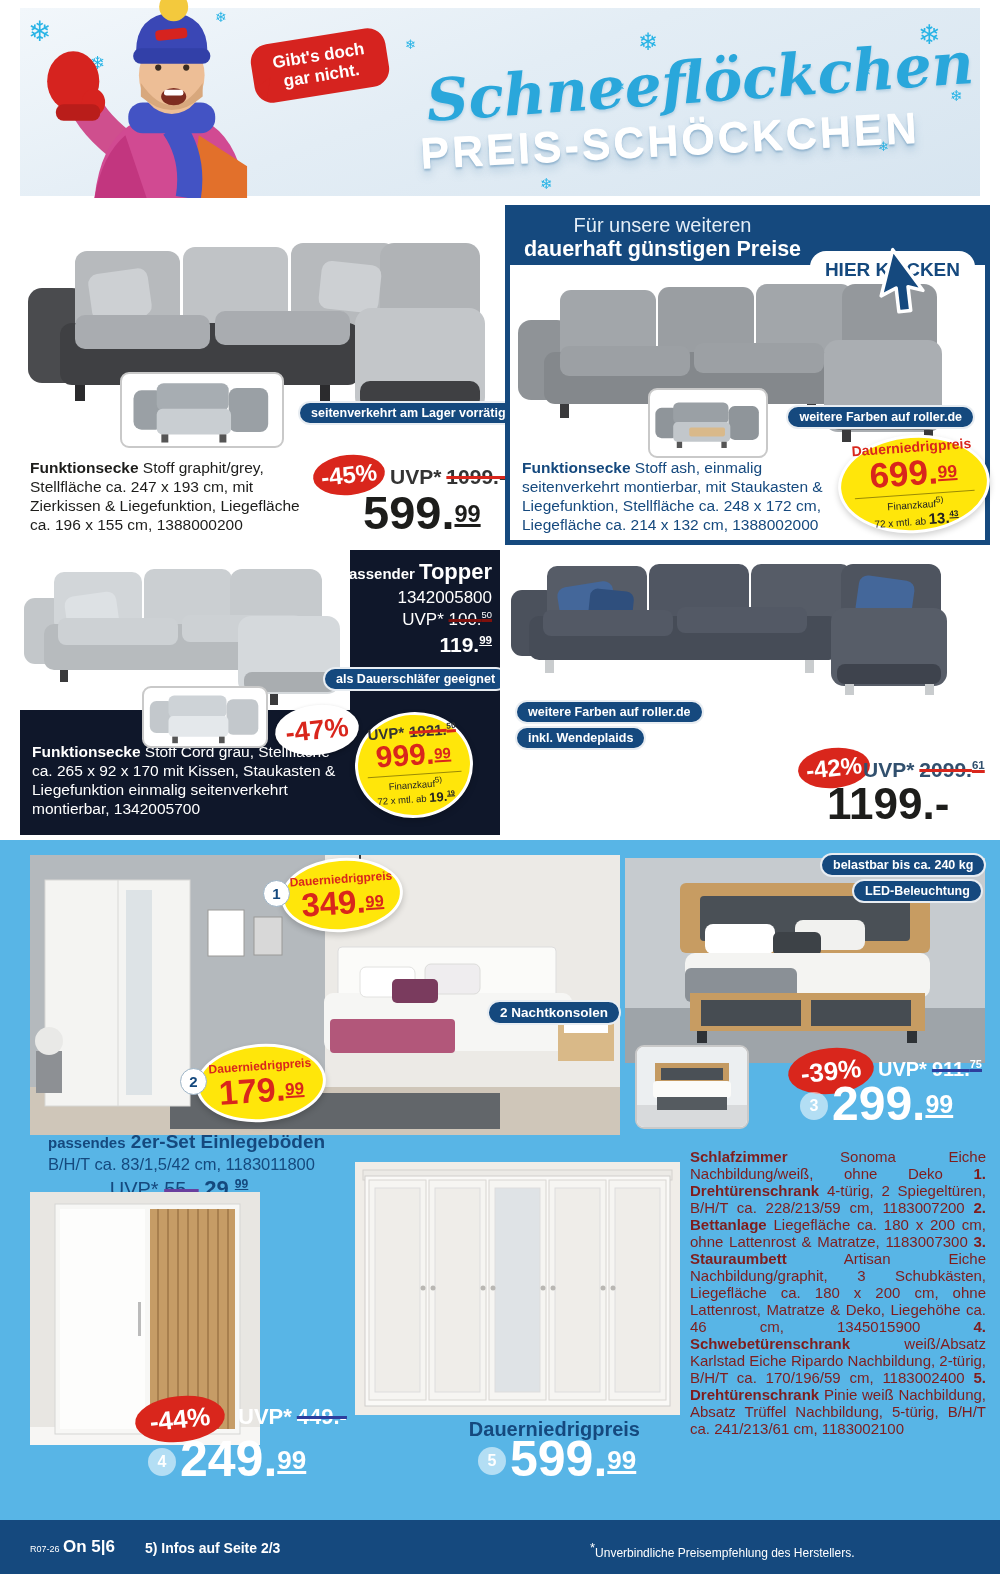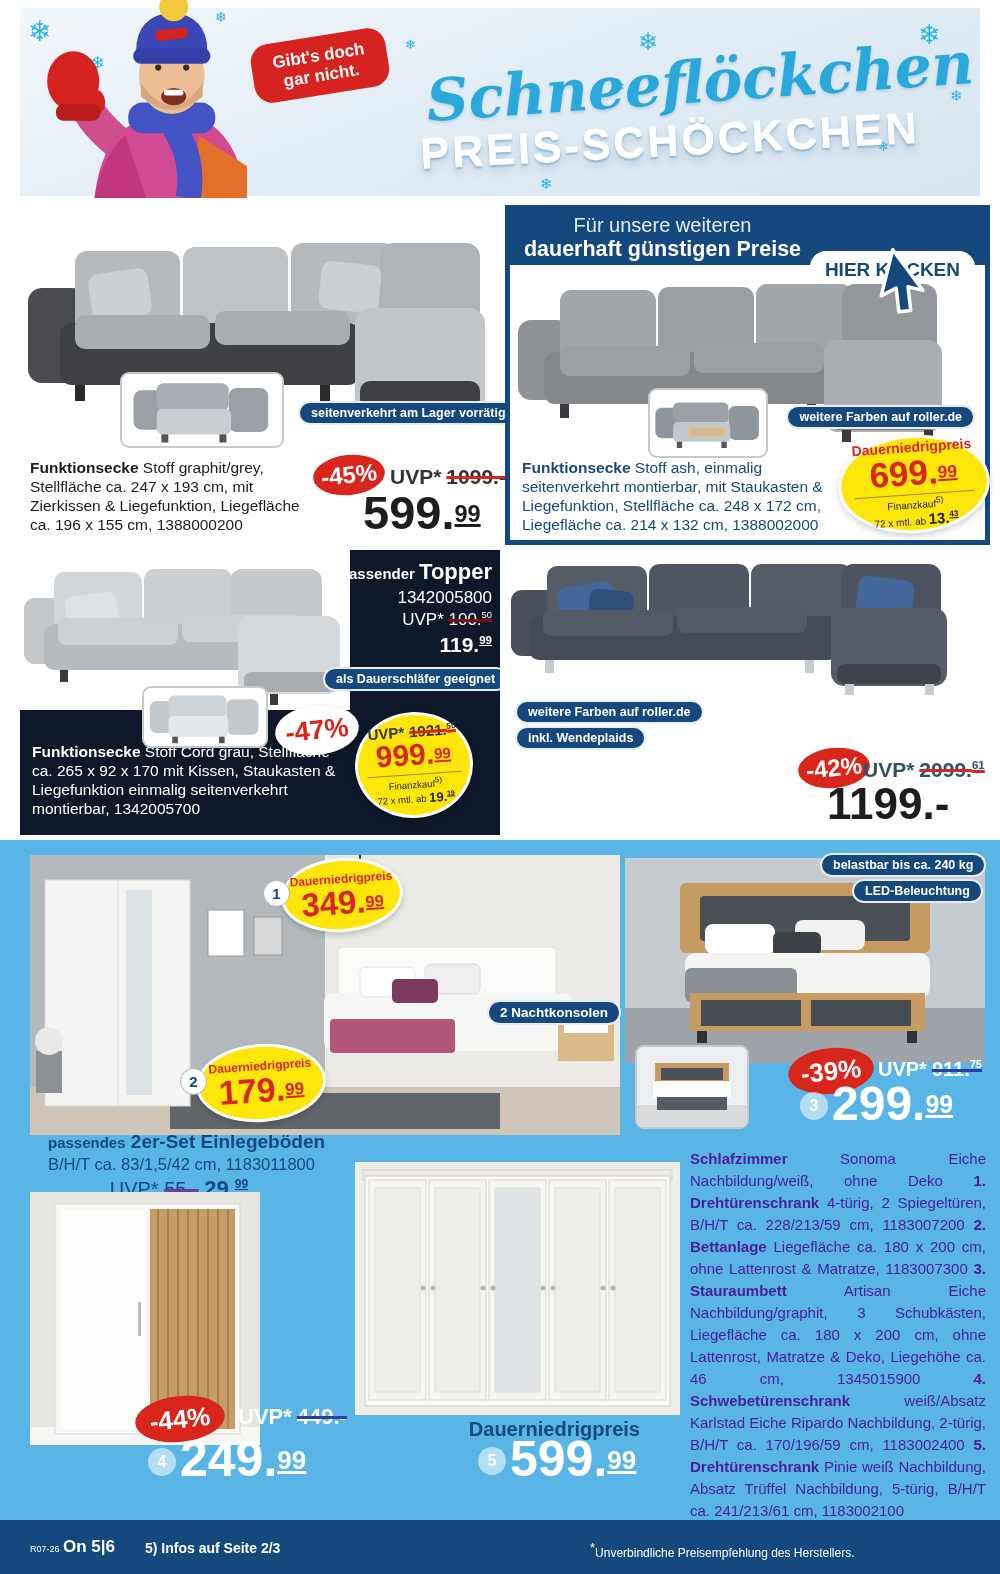--- a/index.html
+++ b/index.html
@@ -80,21 +80,21 @@
   .bp{font-weight:800;color:#fff;line-height:1;white-space:nowrap;}
   .bp sup{font-size:.52em;vertical-align:28%;text-decoration:underline;text-decoration-thickness:3px;}
   #shelf-block{left:48px;top:291px;width:300px;color:#15497e;}
   #shelf-block .s1{font-weight:800;font-size:19px;}
   #shelf-block .s1 .small{font-size:15px;}
   #shelf-block .s2{font-size:16.5px;margin-top:2px;}
   #shelf-block .s3{font-size:20px;margin-top:2px;width:262px;text-align:center;}
   #shelf-block .s3 .struck{text-decoration-color:#6a3f9e;}
   #shelf-block .s3 .sp{font-weight:800;font-size:22px;}
   #shelf-block .s3 .sp sup{font-size:.55em;text-decoration:underline;}
-  #bed-par{left:690px;top:293px;width:296px;color:#4c1d95;font-size:15px;line-height:22px;
+  #bed-par{left:690px;top:293px;width:296px;color:#7f1d1d;font-size:15px;line-height:17px;
       text-align:justify;}
   #bed-par .sb{font-weight:800;}
   #dnp5{left:455px;top:578px;width:185px;text-align:right;color:#15497e;font-weight:bold;font-size:20px;}
   
   #footer{left:0;top:1520px;width:1000px;height:60px;background:#15497e;color:#fff;}
   #footer .code{left:30px;top:24px;font-size:9px;}
   #footer .page{left:63px;top:17px;font-size:17px;font-weight:800;}
   #footer .info{left:145px;top:20px;font-size:14px;font-weight:700;}
   #footer .note{left:590px;top:20px;font-size:12px;}
   #footer .note sup{font-size:13px;vertical-align:30%;}

